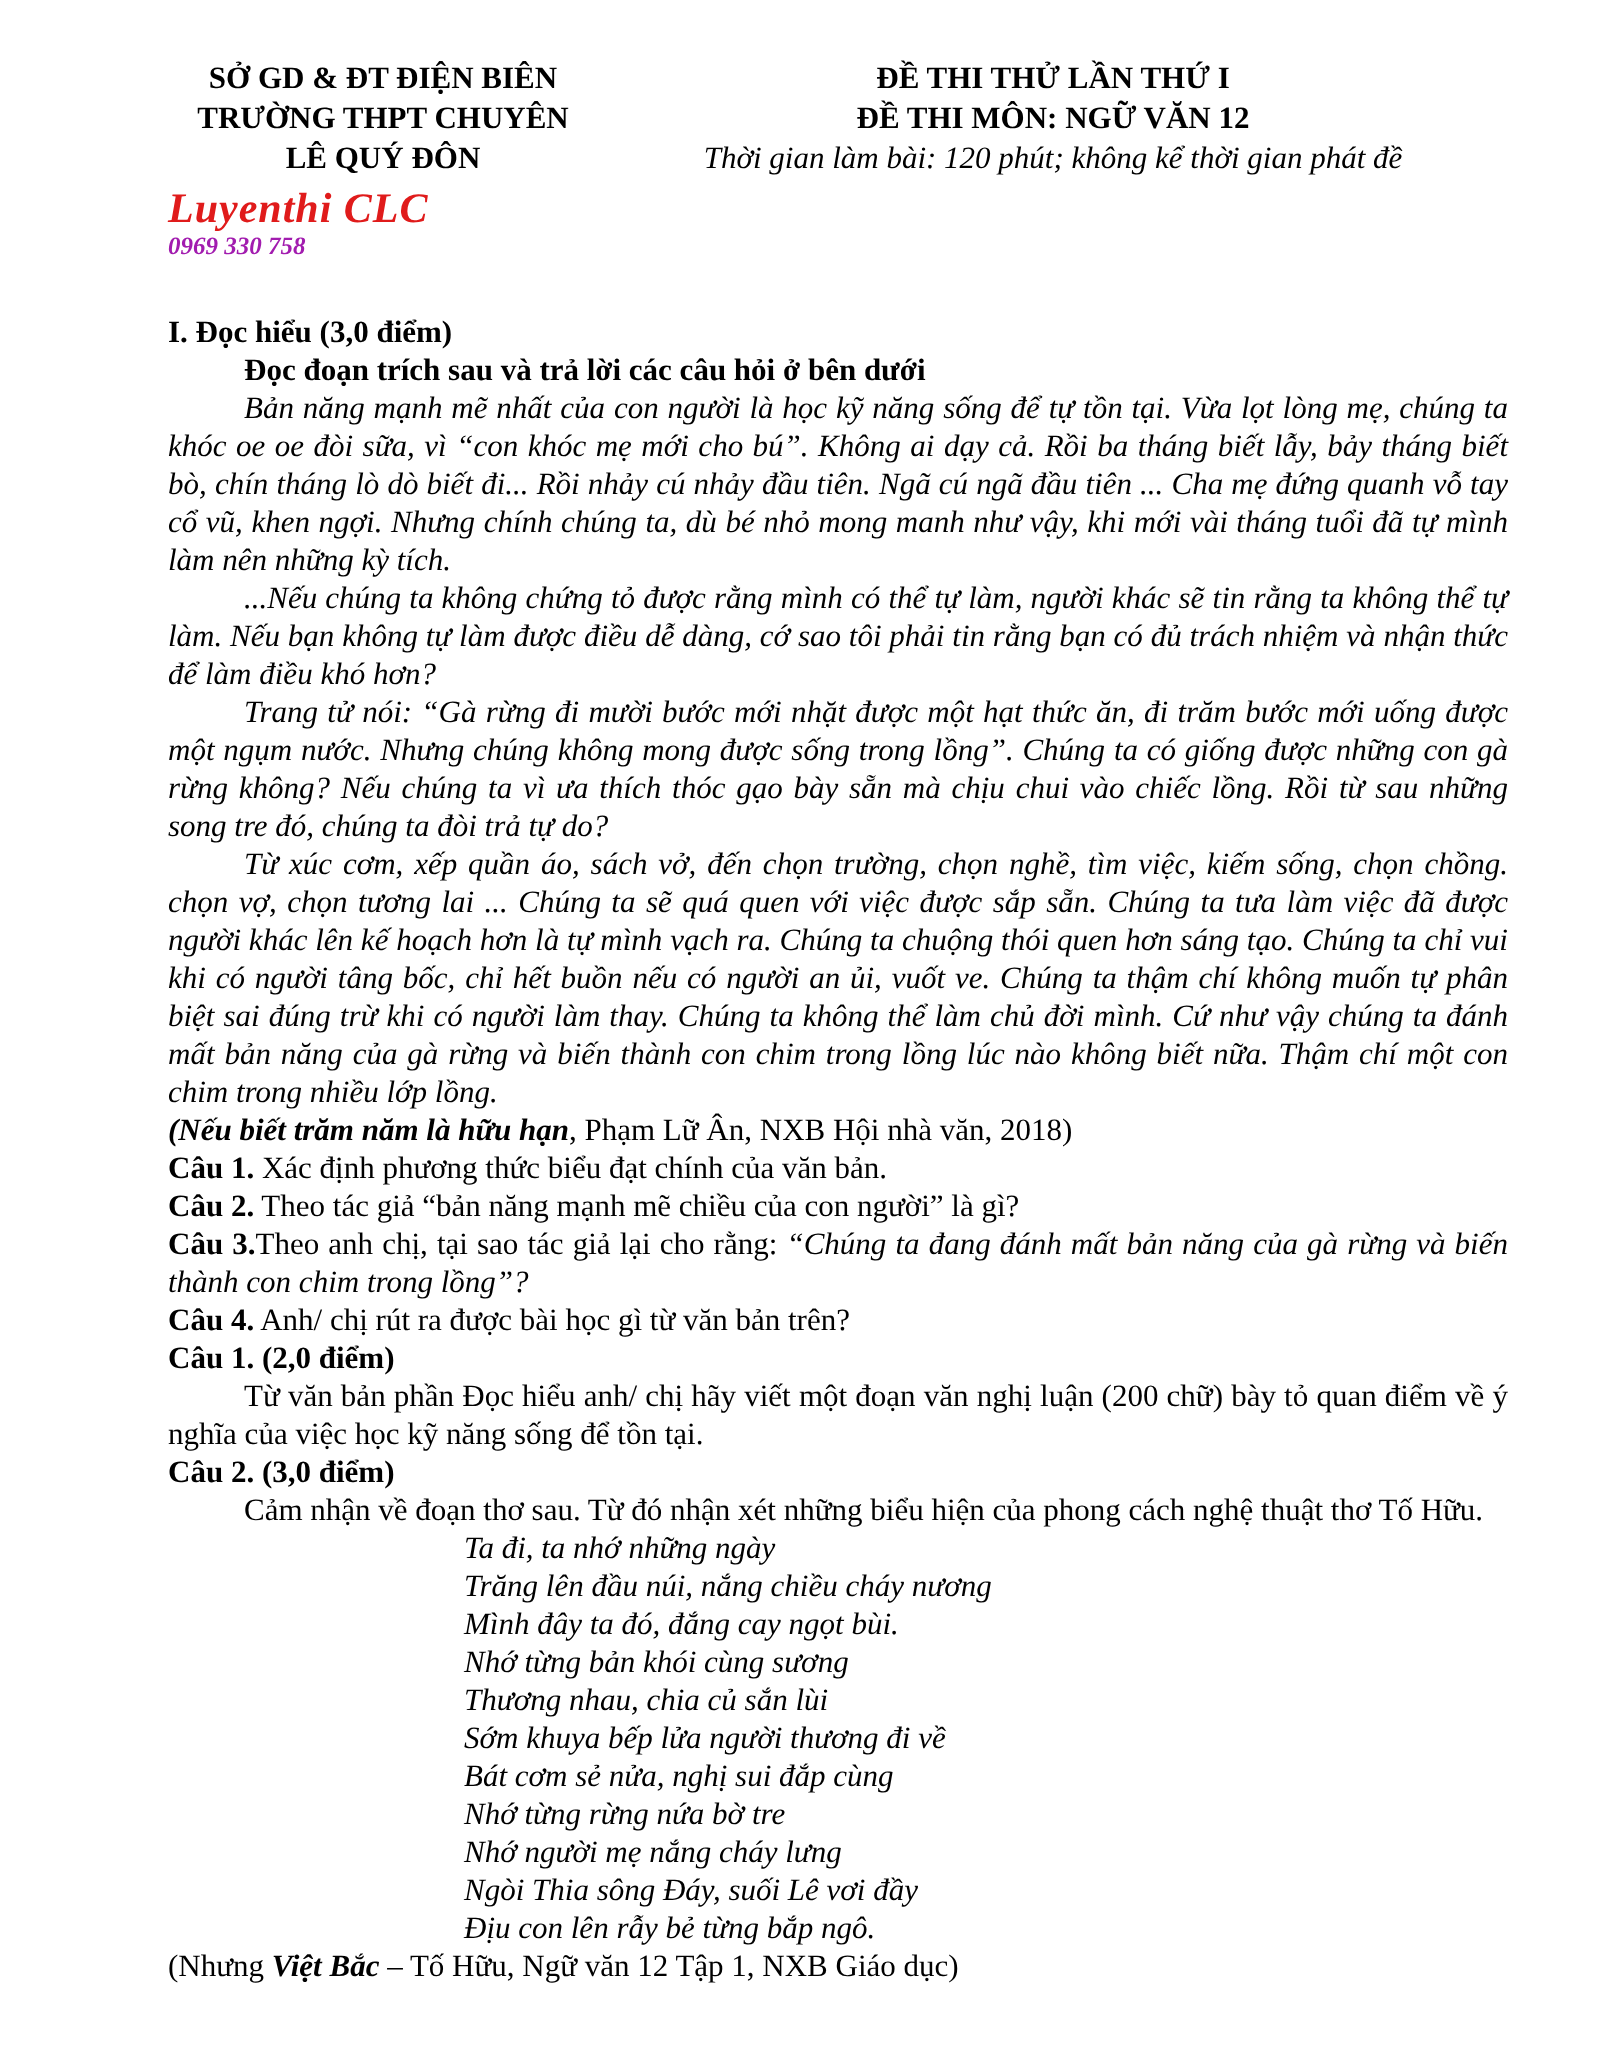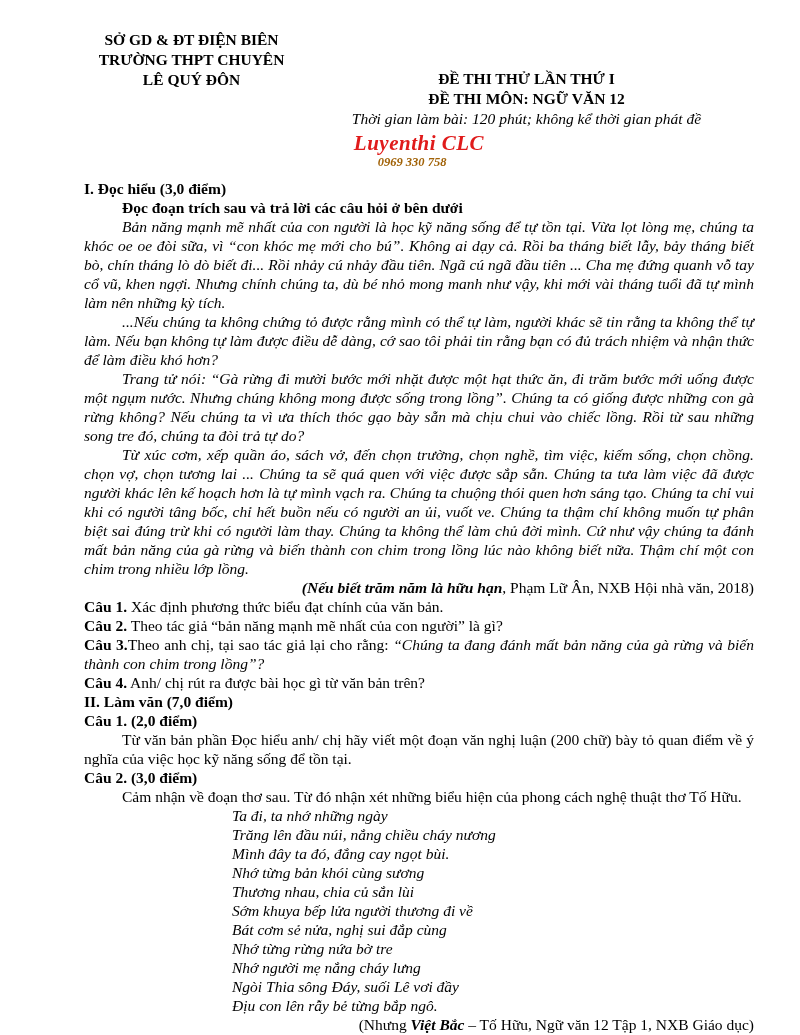--- a/index.html
+++ b/index.html
@@ -26,51 +26,50 @@
     font-weight: bold;
     font-size: 15.5px;
     line-height: 20px;
     flex-shrink: 0;
   }
   .exam {
     flex: 1;
     text-align: center;
     font-size: 15.5px;
     line-height: 20px;
-    margin-top: 39px;
   }
   .exam .t { font-weight: bold; }
   .exam .note { font-style: italic; white-space: nowrap; }
 
-  .logo { text-align: center; margin-top: 3px; }
+  .logo { text-align: left; margin-top: 3px; }
   .logo .name {
     font-size: 21px;
     line-height: 23px;
     font-weight: bold;
     font-style: italic;
     letter-spacing: 0.5px;
   }
   .logo .phone {
     font-size: 12.5px;
     line-height: 15px;
     font-weight: bold;
     font-style: italic;
     padding-right: 14px;
   }
 
   
-  .content { margin-top: 9px; }
+  .content { margin-top: 26px; }
   p { margin: 0; }
   .b { font-weight: bold; }
   .i { font-style: italic; }
   .bi { font-weight: bold; font-style: italic; }
   .indent { text-indent: 38px; }
   .just { text-align: justify; }
   .passage p { font-style: italic; text-align: justify; text-indent: 38px; }
-  .src { text-align: right; }
+  .src { text-align: left; }
   .q { text-align: justify; }
   .poem { margin-left: 148px; font-style: italic; }
 </style>
 </head>
 <body>
 
 <div class="page">
 
   <div class="header">
     <div class="school">
@@ -80,43 +79,42 @@
     </div>
     <div class="exam">
       <div class="t">ĐỀ THI THỬ LẦN THỨ I</div>
       <div class="t">ĐỀ THI MÔN: NGỮ VĂN 12</div>
       <div class="note">Thời gian làm bài: 120 phút; không kể thời gian phát đề</div>
     </div>
   </div>
 
   <div class="logo">
     <div class="name" style="color: rgb(224, 27, 27);">Luyenthi CLC</div>
-    <div class="phone" style="color: #a16207;">0969 330 758</div>
+    <div class="phone" style="color: #a21caf;">0969 330 758</div>
   </div>
 
   <div class="content">
 
     <p class="b">I. Đọc hiểu (3,0 điểm)</p>
     <p class="b indent">Đọc đoạn trích sau và trả lời các câu hỏi ở bên dưới</p>
 
     <div class="passage">
       <p>Bản năng mạnh mẽ nhất của con người là học kỹ năng sống để tự tồn tại. Vừa lọt lòng mẹ, chúng ta khóc oe oe đòi sữa, vì “con khóc mẹ mới cho bú”. Không ai dạy cả. Rồi ba tháng biết lẫy, bảy tháng biết bò, chín tháng lò dò biết đi... Rồi nhảy cú nhảy đầu tiên. Ngã cú ngã đầu tiên ... Cha mẹ đứng quanh vỗ tay cổ vũ, khen ngợi. Nhưng chính chúng ta, dù bé nhỏ mong manh như vậy, khi mới vài tháng tuổi đã tự mình làm nên những kỳ tích.</p>
       <p>...Nếu chúng ta không chứng tỏ được rằng mình có thể tự làm, người khác sẽ tin rằng ta không thể tự làm. Nếu bạn không tự làm được điều dễ dàng, cớ sao tôi phải tin rằng bạn có đủ trách nhiệm và nhận thức để làm điều khó hơn?</p>
       <p>Trang tử nói: “Gà rừng đi mười bước mới nhặt được một hạt thức ăn, đi trăm bước mới uống được một ngụm nước. Nhưng chúng không mong được sống trong lồng”. Chúng ta có giống được những con gà rừng không? Nếu chúng ta vì ưa thích thóc gạo bày sẵn mà chịu chui vào chiếc lồng. Rồi từ sau những song tre đó, chúng ta đòi trả tự do?</p>
       <p>Từ xúc cơm, xếp quần áo, sách vở, đến chọn trường, chọn nghề, tìm việc, kiếm sống, chọn chồng. chọn vợ, chọn tương lai ... Chúng ta sẽ quá quen với việc được sắp sẵn. Chúng ta tưa làm việc đã được người khác lên kế hoạch hơn là tự mình vạch ra. Chúng ta chuộng thói quen hơn sáng tạo. Chúng ta chỉ vui khi có người tâng bốc, chỉ hết buồn nếu có người an ủi, vuốt ve. Chúng ta thậm chí không muốn tự phân biệt sai đúng trừ khi có người làm thay. Chúng ta không thể làm chủ đời mình. Cứ như vậy chúng ta đánh mất bản năng của gà rừng và biến thành con chim trong lồng lúc nào không biết nữa. Thậm chí một con chim trong nhiều lớp lồng.</p>
     </div>
 
     <p class="src"><span class="bi">(Nếu biết trăm năm là hữu hạn</span><span>, Phạm Lữ Ân, NXB Hội nhà văn, 2018)</span></p>
 
     <p class="q"><span class="b">Câu 1.</span><span> Xác định phương thức biểu đạt chính của văn bản.</span><span class="i"></span></p>
-    <p class="q"><span class="b">Câu 2.</span><span> Theo tác giả “bản năng mạnh mẽ nhất của con người” là gì?</span><span class="i"></span></p>
+    <p class="q"><span class="b">Câu 2.</span><span> Theo tác giả “bản năng mạnh mẽ chiều của con người” là gì?</span><span class="i"></span></p>
     <p class="q"><span class="b">Câu 3.</span><span>Theo anh chị, tại sao tác giả lại cho rằng: </span><span class="i">“Chúng ta đang đánh mất bản năng của gà rừng và biến thành con chim trong lồng”?</span></p>
     <p class="q"><span class="b">Câu 4.</span><span> Anh/ chị rút ra được bài học gì từ văn bản trên?</span><span class="i"></span></p>
 
-    <p class="b">II. Làm văn (7,0 điểm)</p>
 
     <p class="b">Câu 1. (2,0 điểm)</p>
     <p class="indent just">Từ văn bản phần Đọc hiểu anh/ chị hãy viết một đoạn văn nghị luận (200 chữ) bày tỏ quan điểm về ý nghĩa của việc học kỹ năng sống để tồn tại.</p>
 
     <p class="b">Câu 2. (3,0 điểm)</p>
     <p class="indent just">Cảm nhận về đoạn thơ sau. Từ đó nhận xét những biểu hiện của phong cách nghệ thuật thơ Tố Hữu.</p>
 
     <div class="poem">
       <div>Ta đi, ta nhớ những ngày</div>
       <div>Trăng lên đầu núi, nắng chiều cháy nương</div>

